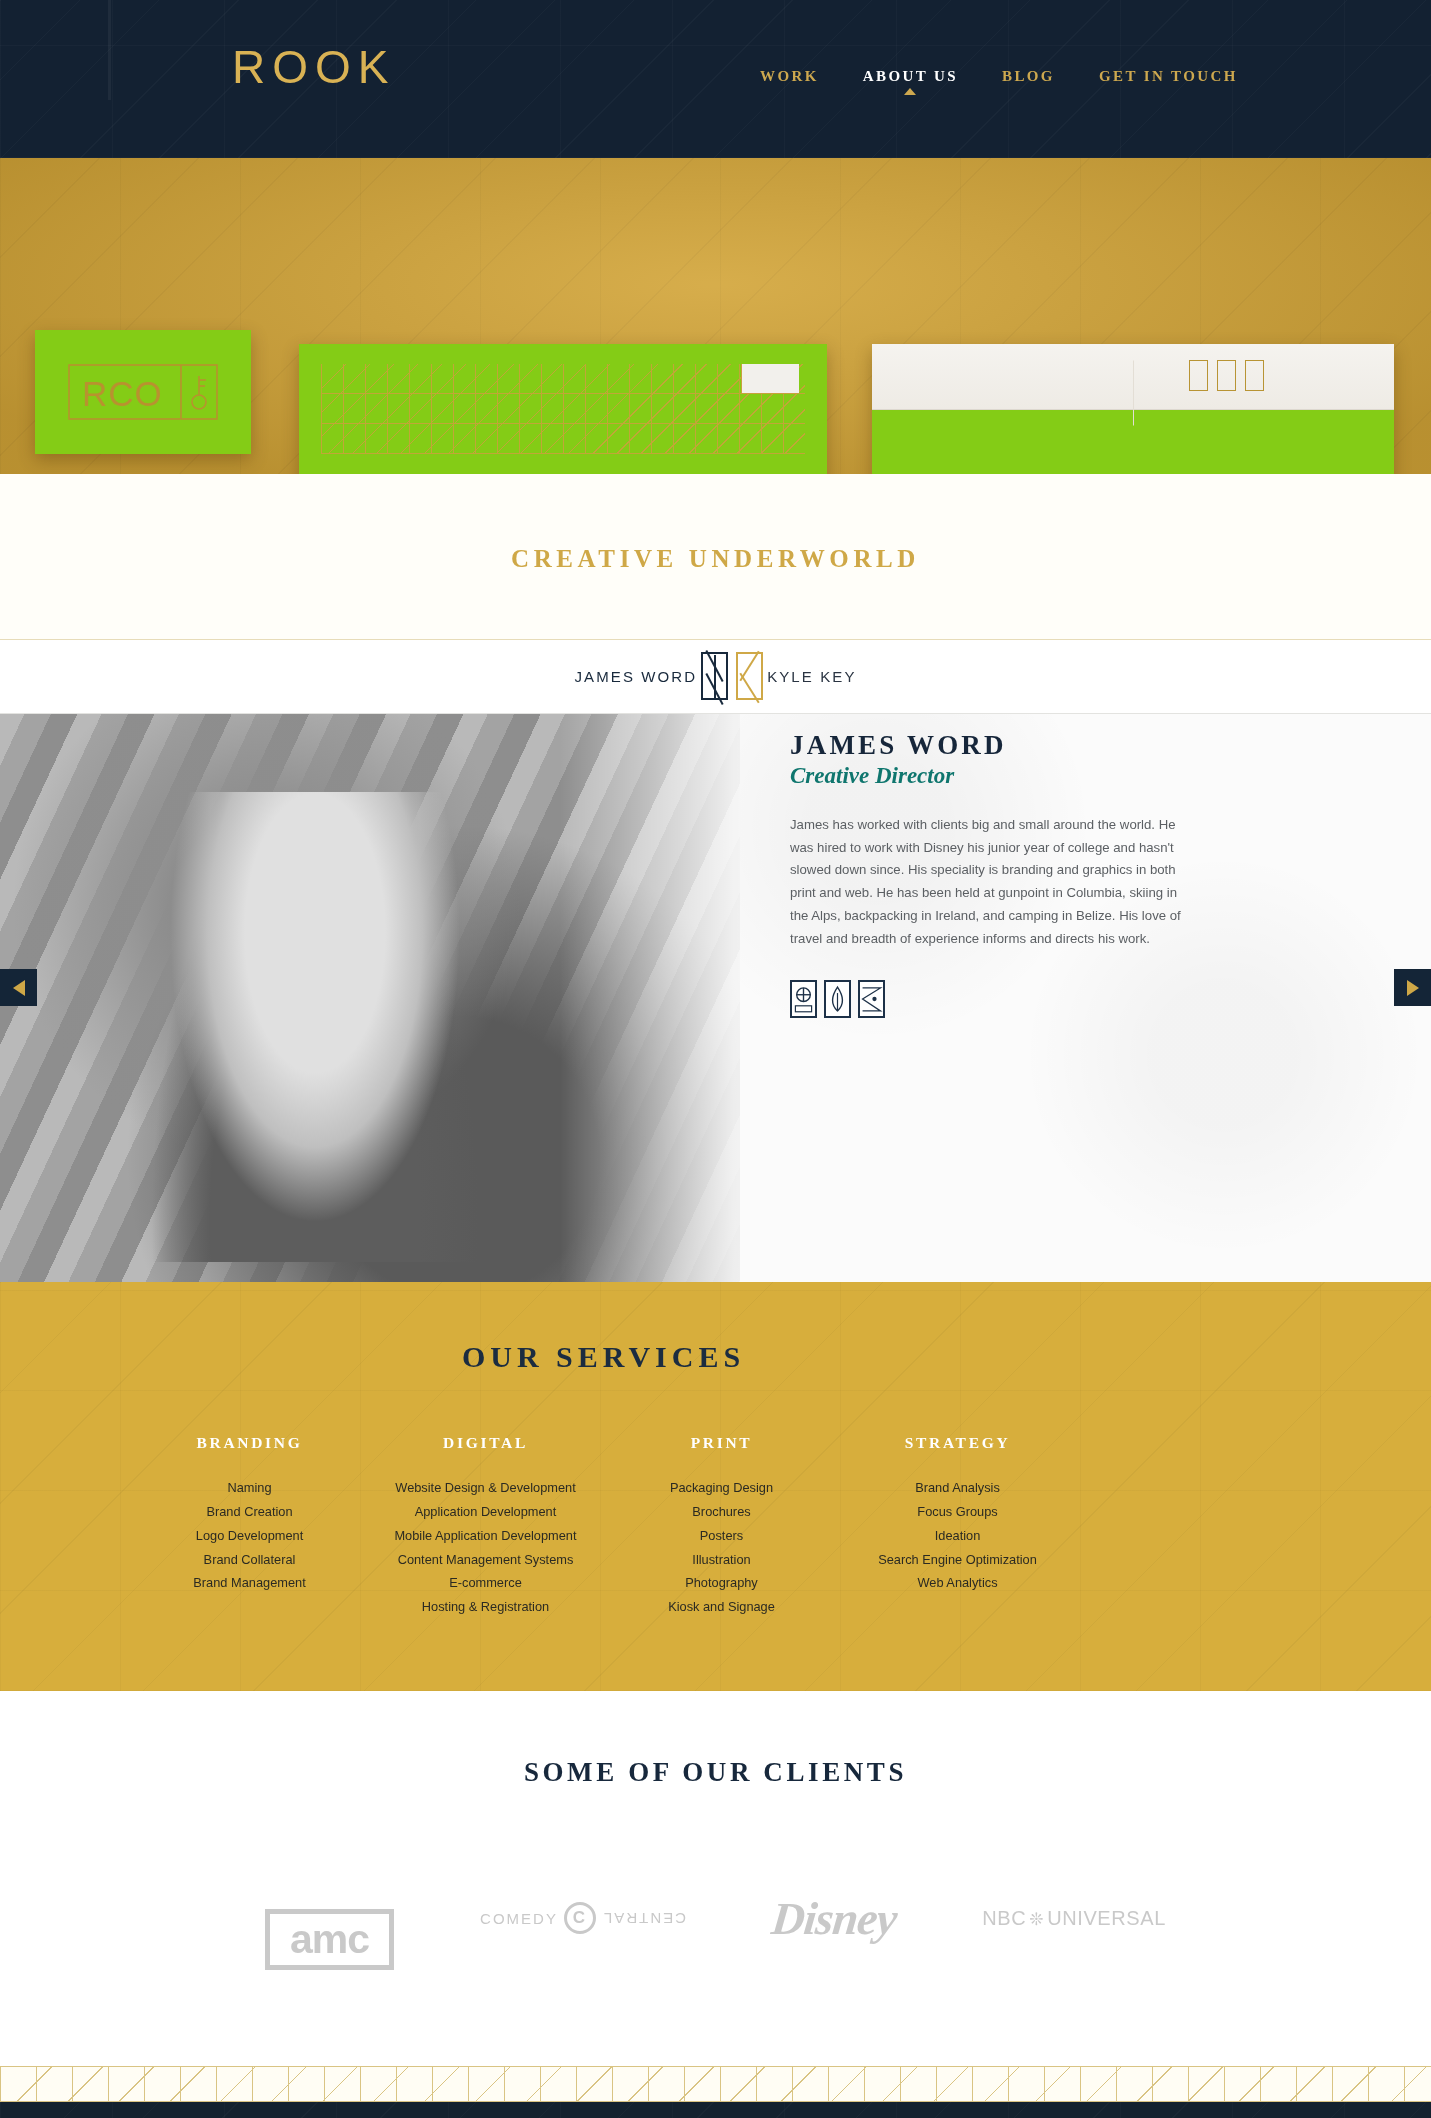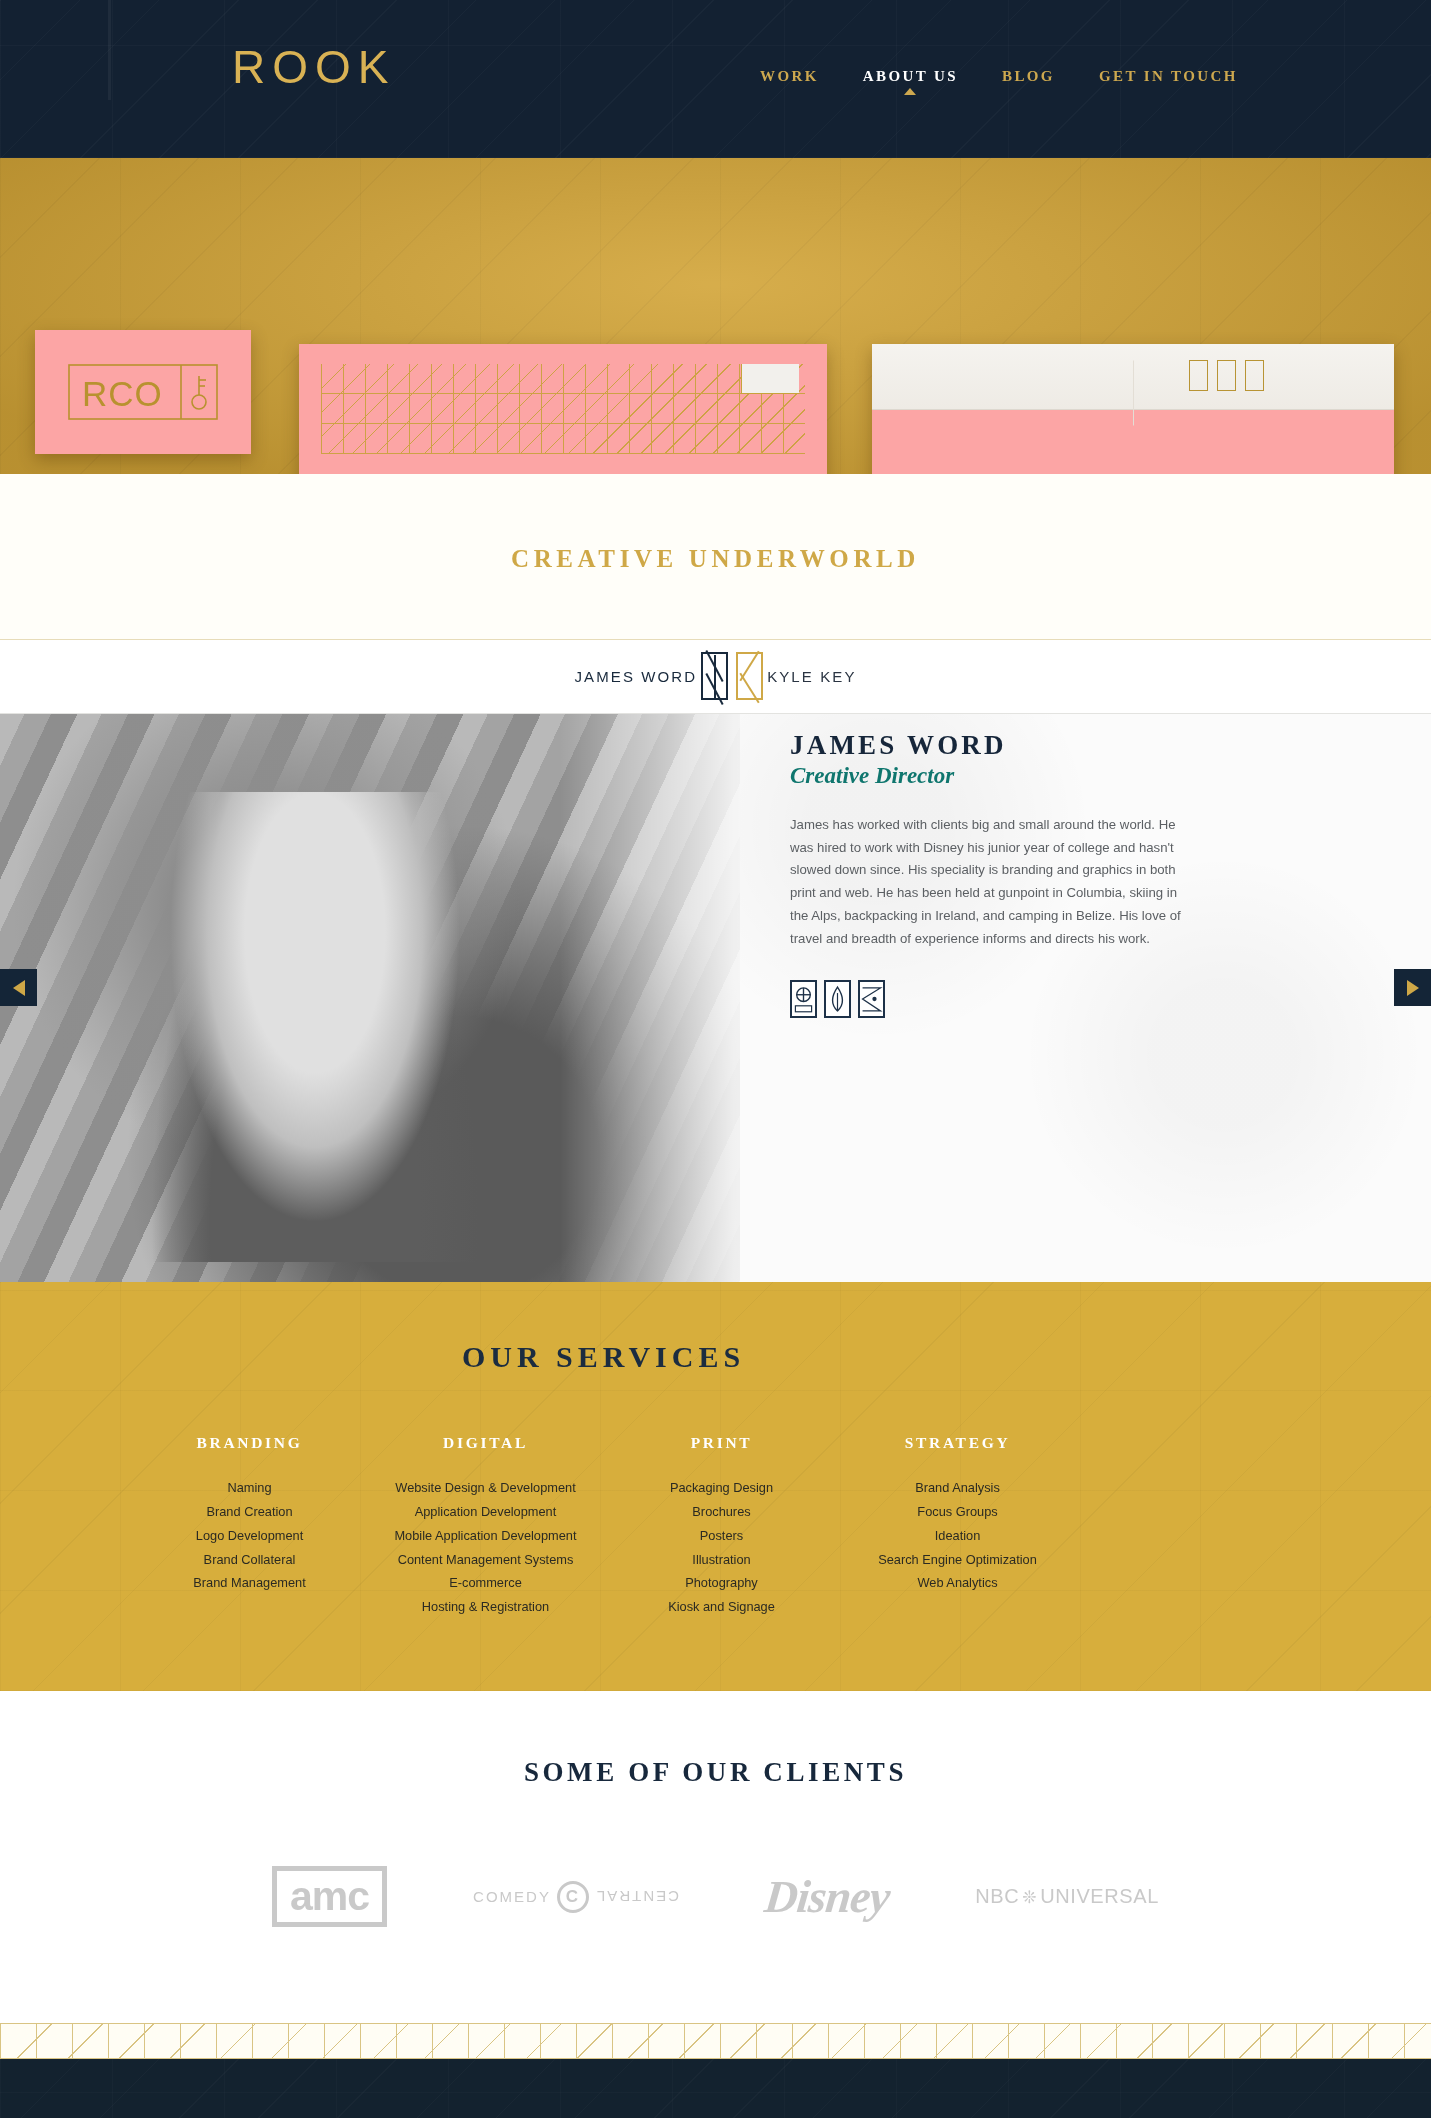--- a/index.html
+++ b/index.html
@@ -80,21 +80,21 @@
     background-image:
       repeating-linear-gradient(135deg, rgba(0,0,0,.035) 0 1px, transparent 1px 70px),
       repeating-linear-gradient(90deg, rgba(0,0,0,.03) 0 1px, transparent 1px 120px);
   }
   .hero-vignette {
     position:absolute; inset:0;
     background:radial-gradient(ellipse at 50% 40%, rgba(255,255,255,.10), rgba(0,0,0,.12) 85%);
   }
   .card {
     position:absolute;
-    background:#fca5a5;
+    background:#84cc16;
     box-shadow:0 6px 16px rgba(70,44,0,.32);
   }
   .card-logo { left:35px; top:172px; width:216px; height:124px; }
   .letterhead { left:299px; top:186px; width:528px; height:250px; }
   .envelope { left:872px; top:186px; width:522px; height:250px; }
 
   .rco-mark {
     position:absolute; left:50%; top:50%;
     transform:translate(-50%,-50%);
   }
@@ -305,23 +305,23 @@
     font-family:"Liberation Serif", serif;
     font-weight:700; font-size:27px;
     letter-spacing:3.6px; color:#17283c;
     margin-bottom:78px;
   }
   .client-row {
     display:flex; align-items:center; justify-content:center; gap:86px;
   }
   .client-logo { color:#c9c9c9; }
   .amc-box {
-    border:5px solid #c9c9c9; padding:5px 13px;
+    border:5px solid #c9c9c9; padding:5px 20px;
     font-size:41px; font-weight:700; letter-spacing:-1px;
-    font-family:"Liberation Sans", sans-serif; line-height:1;
+    font-family:"Liberation Sans", sans-serif; line-height:1;margin-top:43px;
   }
   .cc-logo { display:flex; align-items:center; gap:6px; font-size:15px; letter-spacing:2px; }
   .cc-circle {
     width:32px; height:32px; border-radius:50%;
     border:3px solid #c9c9c9;
     display:flex; align-items:center; justify-content:center;
     font-size:17px; font-weight:700;
   }
   .cc-flip { transform:scale(-1,-1); }
   .disney-logo {

